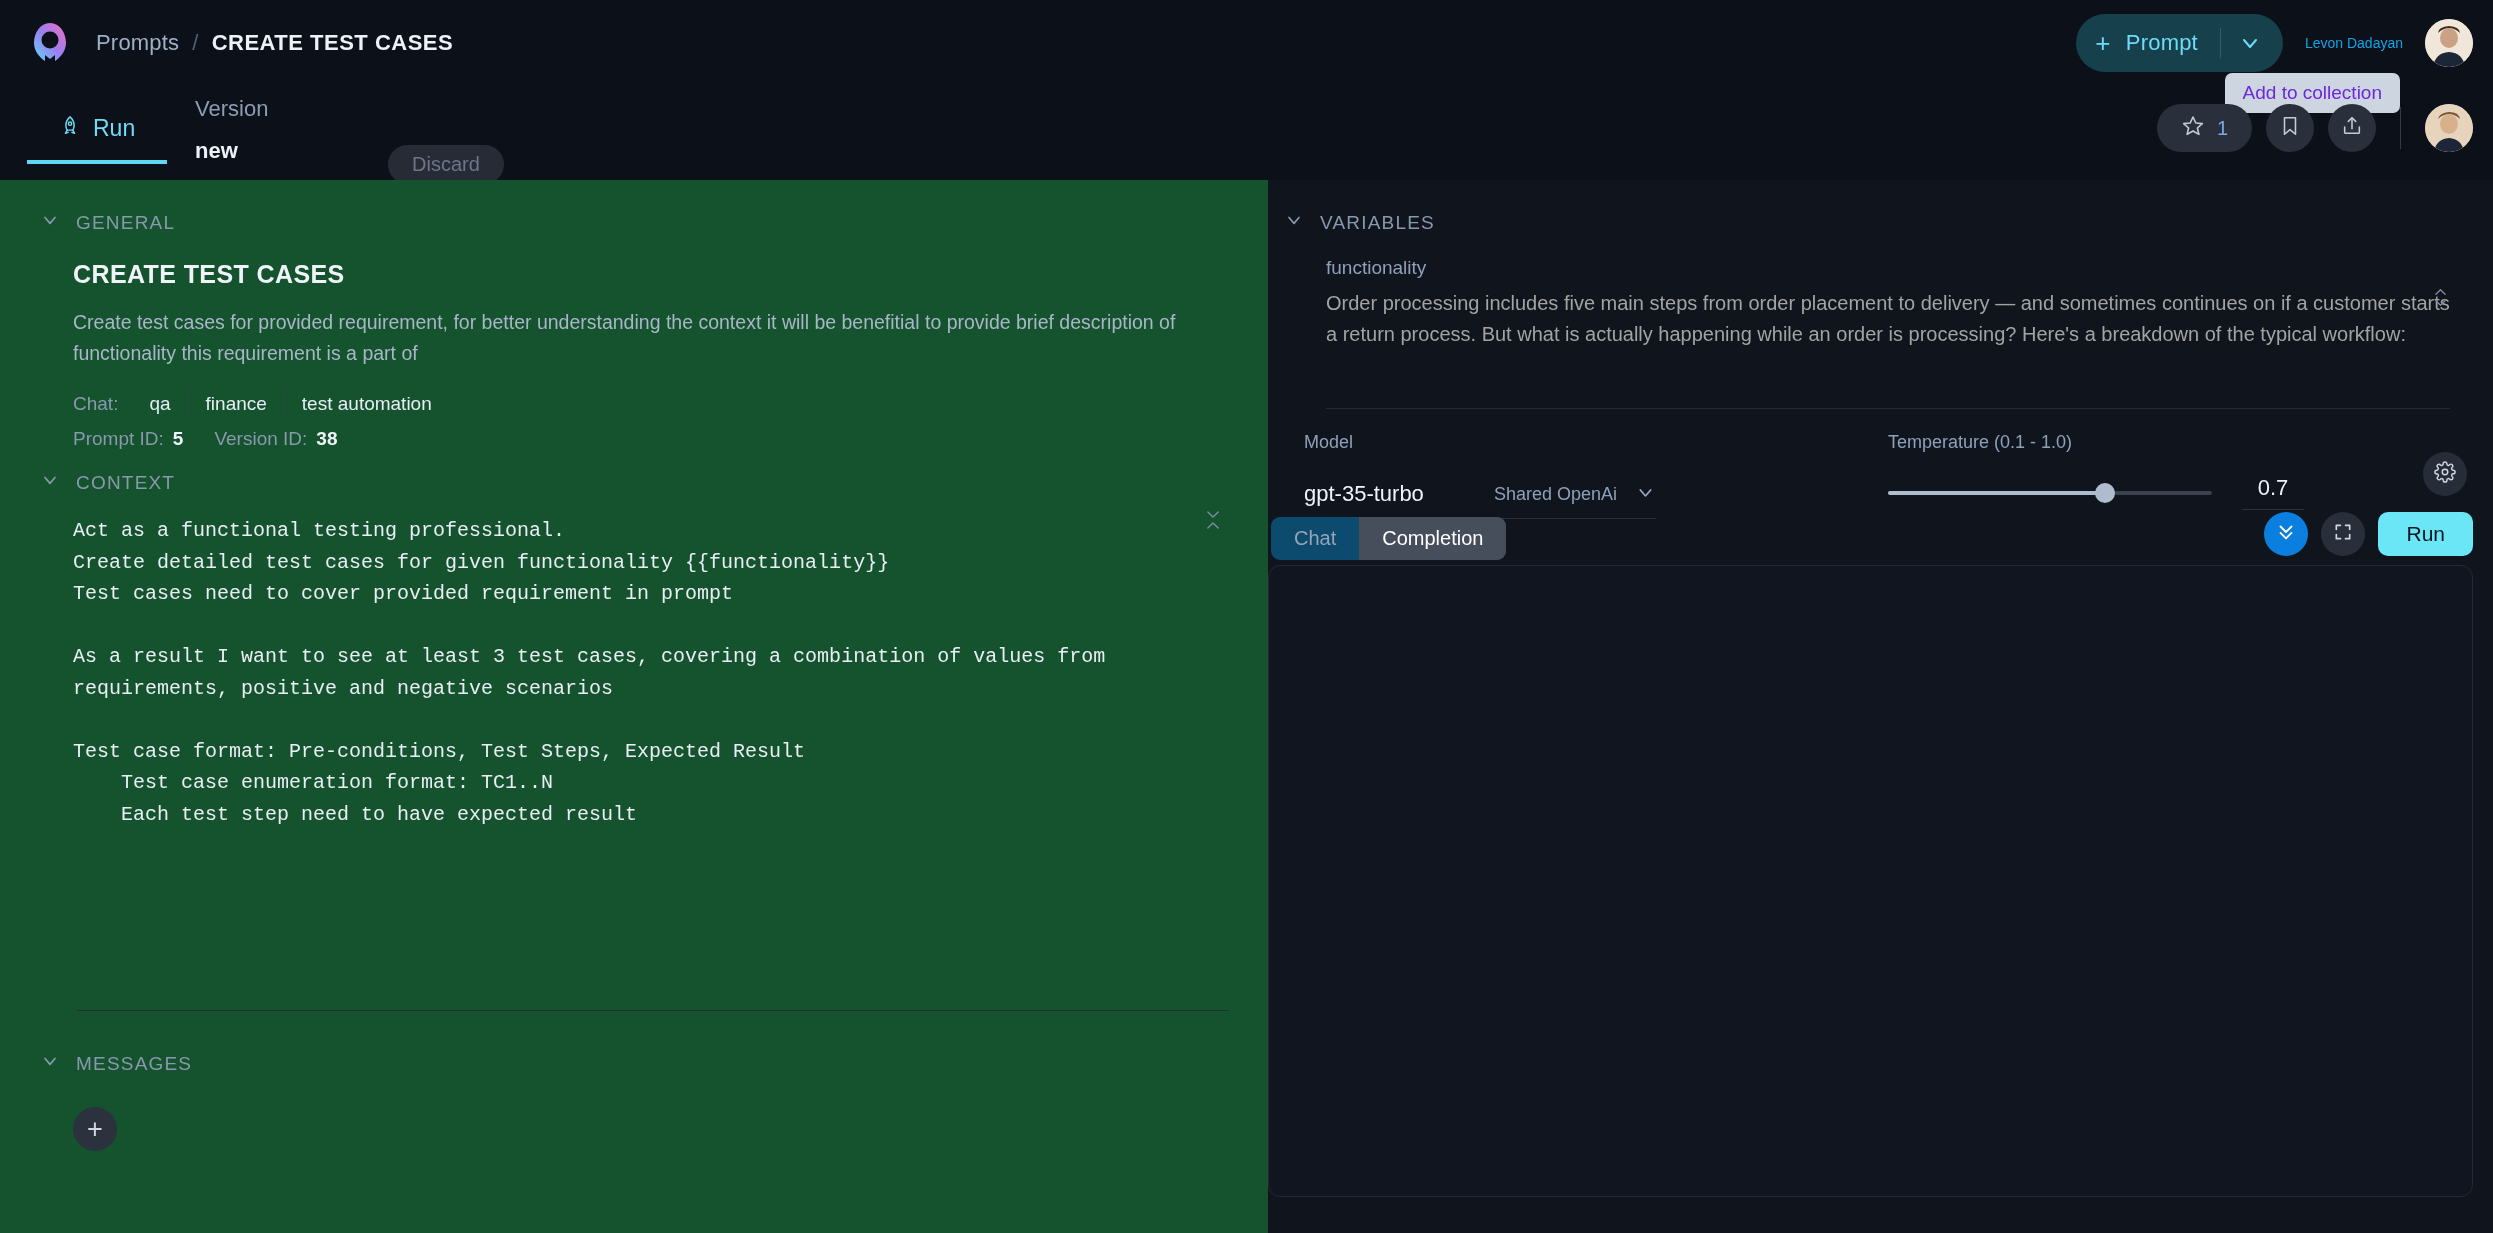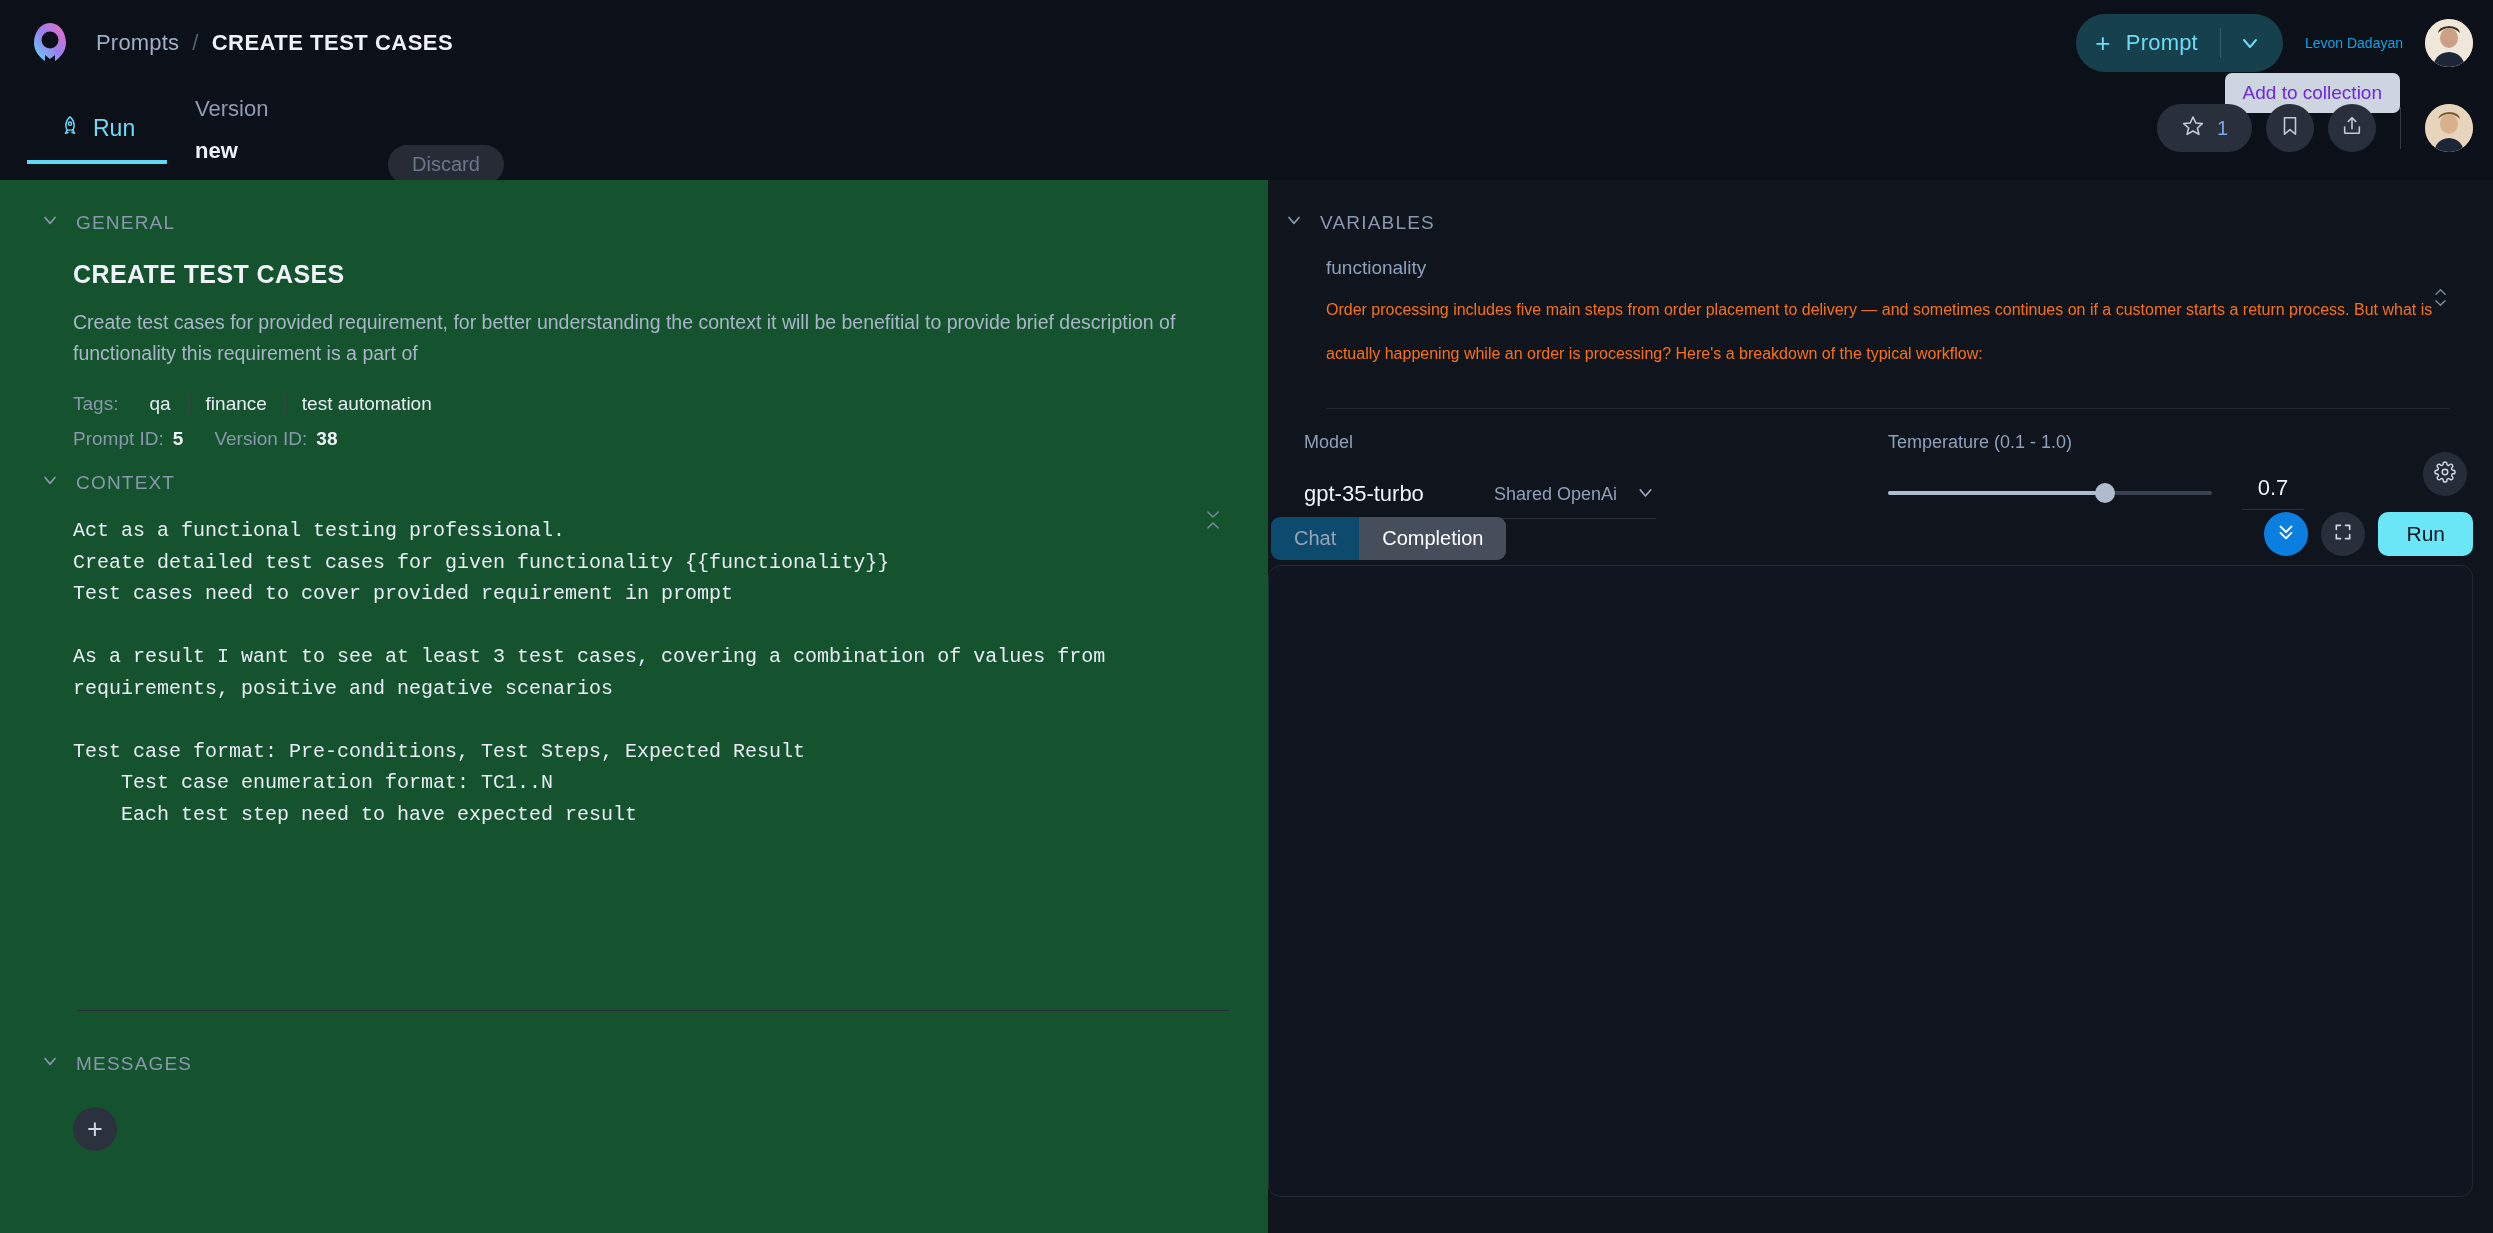--- a/index.html
+++ b/index.html
@@ -159,21 +159,21 @@
     position: absolute; left: 1268px; top: 180px; width: 1225px; height: 1053px;
     background: #0f141d;
   }
   .sec-variables { position: absolute; left: 16px; top: 30px; }
   .var-name {
     position: absolute; left: 58px; top: 77px;
     color: #8fa0ba; font-size: 19px;
   }
   .var-value {
     position: absolute; left: 58px; top: 108px; width: 1125px;
-    color: #f97316; font-size: 16px; line-height: 44px;
+    color: #a3a3a3; font-size: 20px; line-height: 31px;
   }
   .var-resize {
     position: absolute; left: 1165px; top: 108px;
     display: flex; flex-direction: column; align-items: center; gap: 3px;
     cursor: ns-resize;
   }
   .var-rule {
     position: absolute; left: 58px; top: 228px; width: 1124px; height: 1px;
     background: #232a36;
   }
@@ -368,21 +368,21 @@
           <polyline points="6 9 12 16 18 9"></polyline>
         </svg>
     </span>
     <span>GENERAL</span>
   </div>
 
   <div class="gen-title">CREATE TEST CASES</div>
   <div class="gen-desc">Create test cases for provided requirement, for better understanding the context it will be benefitial to provide brief description of functionality this requirement is a part of</div>
 
   <div class="tags-row">
-    <span class="tlab">Tags:</span>
+    <span class="tlab">Chat:</span>
     <span class="tag">qa</span>
     <span class="tagdiv"></span>
     <span class="tag">finance</span>
     <span class="tagdiv"></span>
     <span class="tag">test automation</span>
   </div>
 
   <div class="ids-row">
     <span class="k">Prompt ID:</span>
     <span class="v">5</span>

